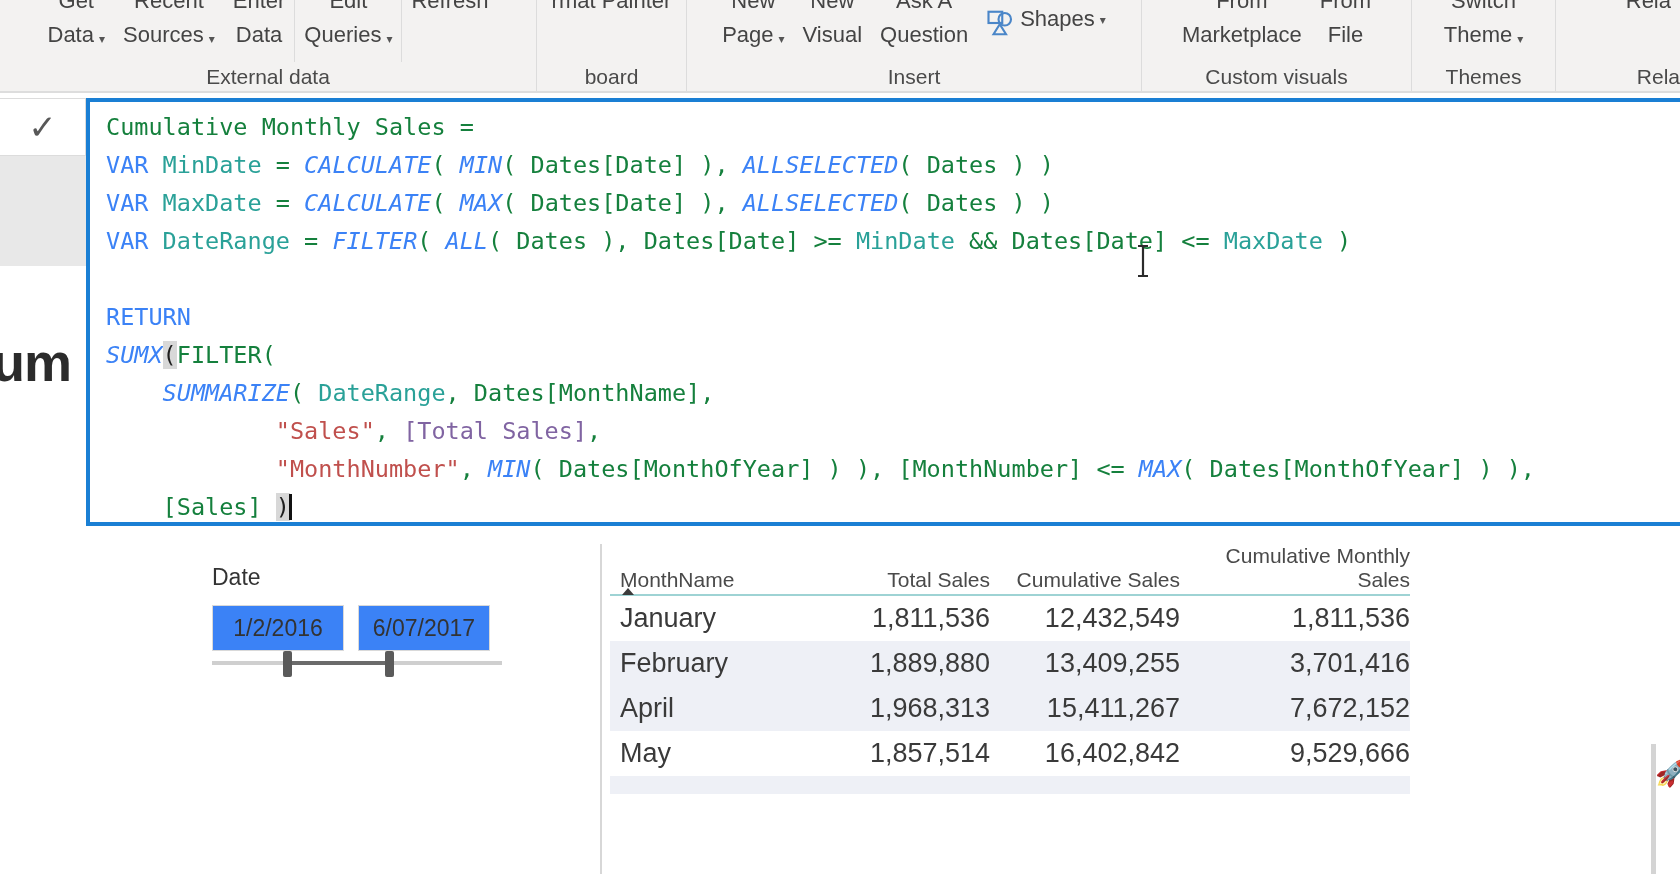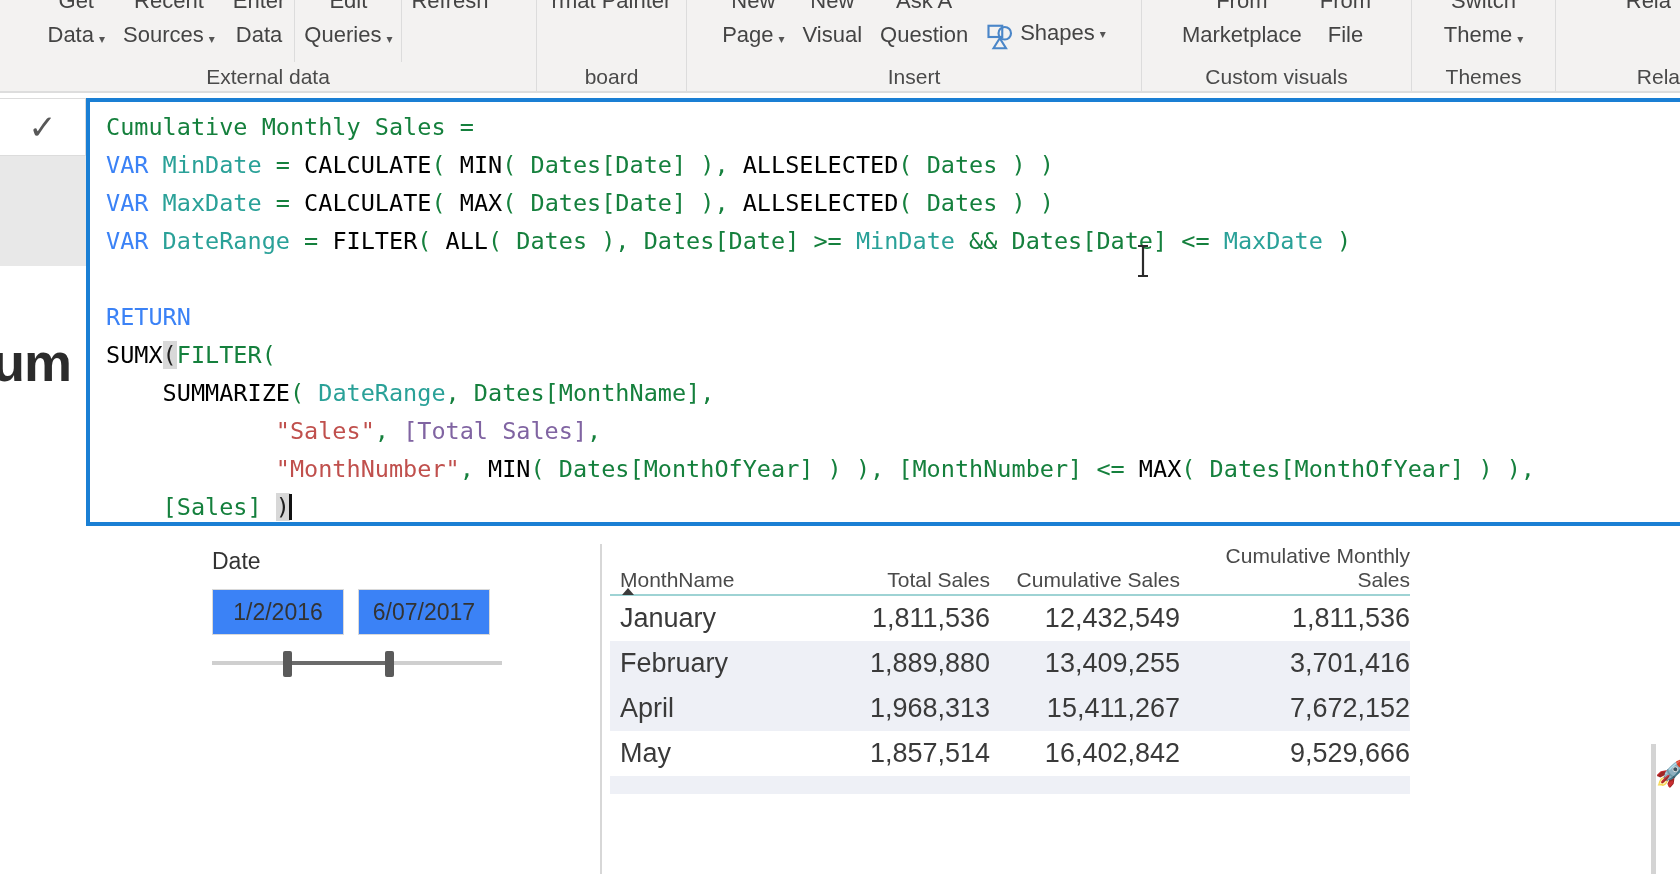--- a/index.html
+++ b/index.html
@@ -32,21 +32,21 @@
   .rbtn {
     display: flex; flex-direction: column; align-items: center; justify-content: flex-start;
     padding: 0 9px; min-width: 54px; cursor: default;
     color: #3b3a39;
   }
   .rbtn-l1, .rbtn-l2 {
     font-size: 22px; line-height: 34px; white-space: nowrap; color: #444;
     font-family: "Liberation Sans", sans-serif;
   }
   .rbtn-l1 { margin-top: -16px; }
-  .rbtn-wide { flex-direction: row; align-items: center; padding-top: 16px; }
+  .rbtn-wide { flex-direction: row; align-items: center; padding-top: 2px; }
   .caret { font-size: 12px; margin-left: 5px; color: #555; position: relative; top: 1px; }
   .rgroup-label {
     font-size: 21px; color: #4a4a4a; height: 30px; line-height: 28px;
     text-align: center; white-space: nowrap;
     border-top: 1px solid transparent;
   }
   .shapes-icon { display: inline-block; width: 30px; height: 30px; position: relative; top: 4px; margin-right: 4px;}
   .grp-sep { width: 1px; background: #dcdcdc; height: 62px; align-self: flex-start; margin-top: 0; }
 
   .ribbon-bottomline { position:absolute; left:0; top:91px; width:1680px; height:2px; background:#dddddd; }
@@ -81,37 +81,37 @@
   .code {
     position: absolute; left: 16px; top: 6px; width: 1800px;
     font-family: "DejaVu Sans Mono", "Liberation Mono", monospace;
     font-size: 23.5px;
     line-height: 38px;
     white-space: pre;
     color: #1f1f1f;
   }
   .code div { height: 38px; }
   .kw    { color: #3b82f6; }       
-  .fn    { color: #000000; }       
+  .fn    { color: #3b82f6; font-style: italic; }       
   .var   { color: #2aa198; }       
   .str   { color: #c0504d; }       
   .meas  { color: #8064a2; }       
   .plain { color: #15803d; }
   .brkt-hl { background: #d8d8d8; }
   .caret-blink {
     display: inline-block; width: 3px; height: 26px; background: #111;
     vertical-align: -5px; margin-left: -1px;
   }
   .ibeam {
     position: absolute; left: 1044px; top: 140px; width: 18px; height: 38px;
   }
 
   
   .slicer { position: absolute; left: 190px; top: 540px; width: 340px; height: 150px; }
-  .slicer-label { font-size: 23px; color: #333; margin: 8px 0 0 22px; }
+  .slicer-label { font-size: 23px; color: #333; margin: 24px 0 0 22px; }
   .slicer-inputs { display: flex; gap: 14px; margin: 14px 0 0 22px; }
   .slicer-input {
     width: 132px; height: 46px; border: 1px solid #d9d9d9; background: #3b82f6;
     display: flex; align-items: center; justify-content: center;
     font-size: 23px; color: #333; cursor: text;
   }
   .slider-wrap { position: absolute; left: 212px; top: 645px; width: 290px; height: 40px; }
   .slider-track { position: absolute; left: 0; top: 16px; width: 290px; height: 4px; background: #cfcfcf; }
   .slider-fill  { position: absolute; left: 74px; top: 16px; width: 104px; height: 4px; background: #6b6b6b; }
   .slider-handle { position: absolute; top: 6px; width: 9px; height: 26px; background: #5a5a5a; border-radius: 2px; }

